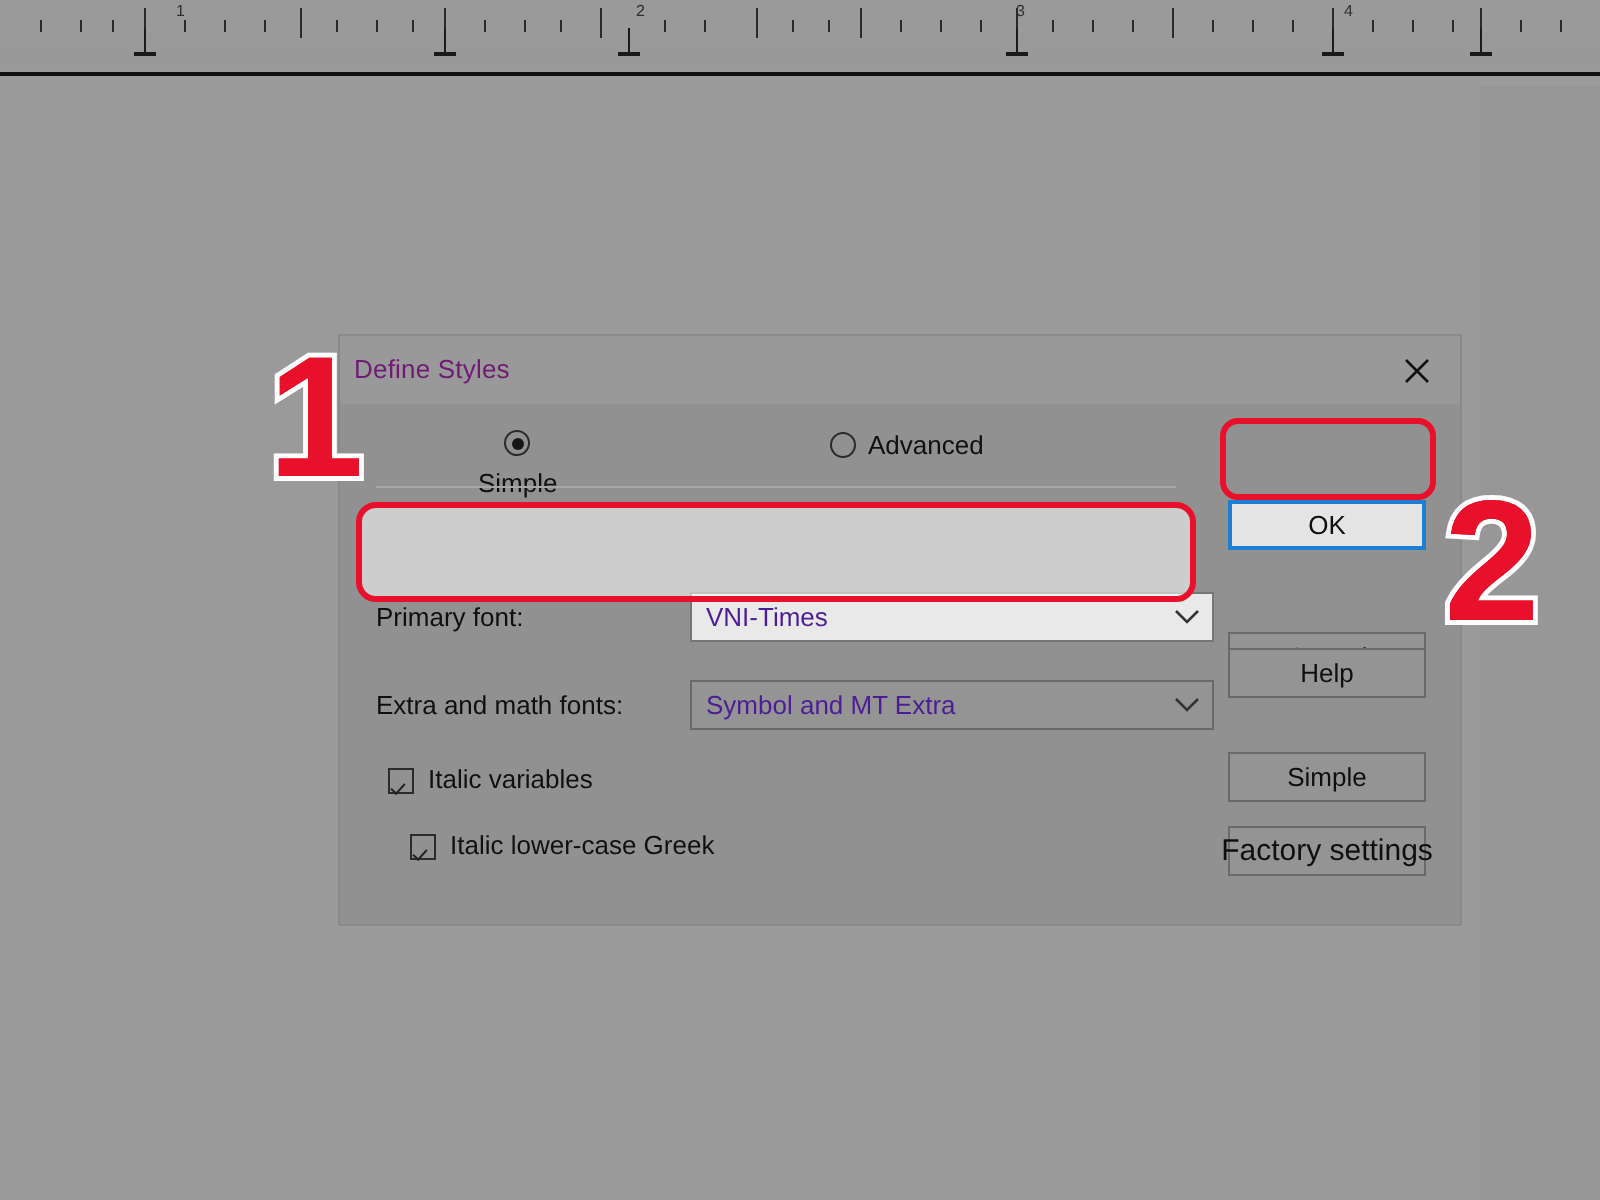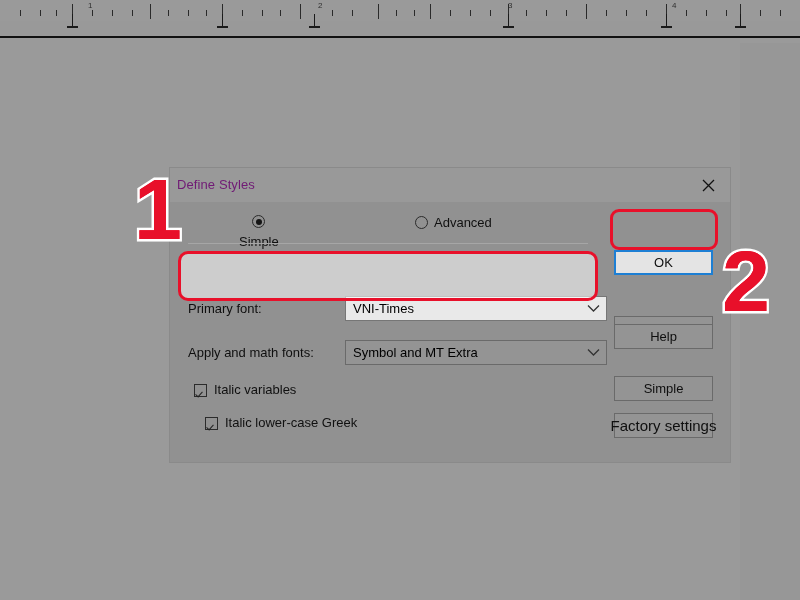--- a/index.html
+++ b/index.html
@@ -234,21 +234,21 @@
     border-color: #767676;
   }
   .combo.greek-combo {
     left: 157px;
     width: 262px;
     background: #949494;
     border-color: #6a6a6a;
   }
   .combo-text {
     font-size: 13px;
-    color: #000000;
+    color: #4c1d95;
     padding-left: 7px;
     flex: 1;
     white-space: nowrap;
     overflow: hidden;
   }
   .combo-arrow {
     width: 26px;
     display: flex;
     align-items: center;
     justify-content: center;
@@ -470,21 +470,21 @@
           <span class="combo-text">VNI-Times</span>
           <span class="combo-arrow">
             <svg width="13" height="9" viewBox="0 0 13 9">
               <path d="M1 1.5 L6.5 7 L12 1.5" stroke="#333" stroke-width="1.3" fill="none"></path>
             </svg>
           </span>
         </div>
       </div>
 
       <div class="field-row greek">
-        <span class="field-label">Apply and math fonts:</span>
+        <span class="field-label">Extra and math fonts:</span>
         <div class="combo greek-combo">
           <span class="combo-text">Symbol and MT Extra</span>
           <span class="combo-arrow">
             <svg width="13" height="9" viewBox="0 0 13 9">
               <path d="M1 1.5 L6.5 7 L12 1.5" stroke="#333" stroke-width="1.3" fill="none"></path>
             </svg>
           </span>
         </div>
       </div>
 

